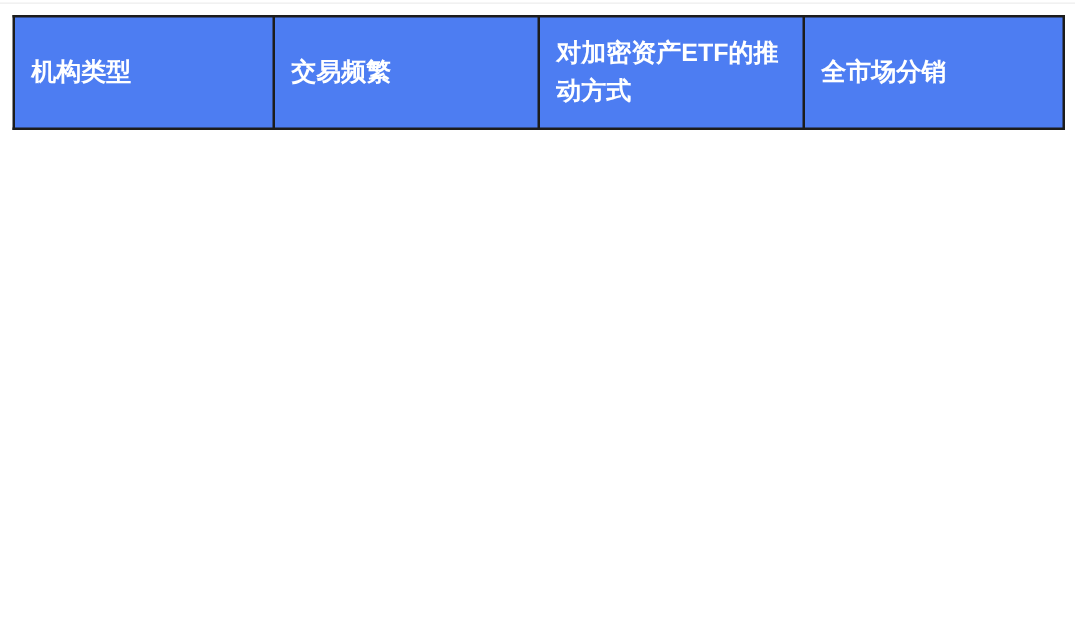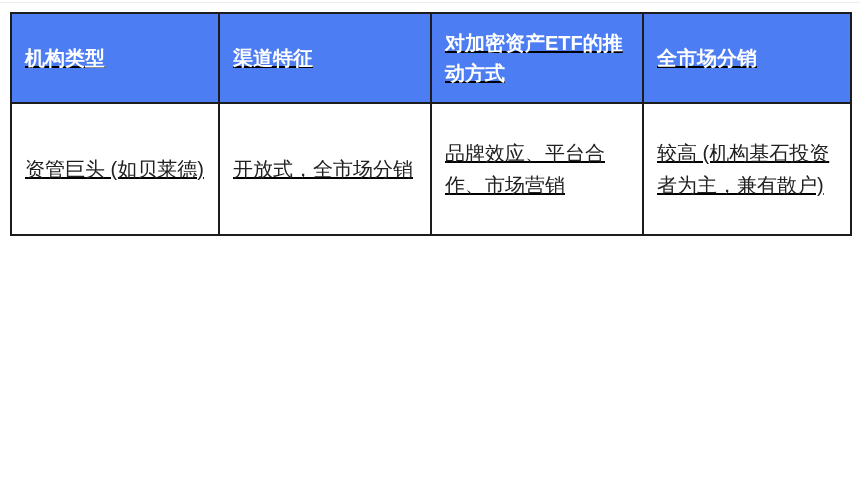--- a/index.html
+++ b/index.html
@@ -6,21 +6,21 @@
     --header-bg:#4d7df2;
     --header-text:#ffffff;
     --border:#1c1c1c;
     --text:#212121;
     --page-bg:#ffffff;
   }
   html,body{margin:0;padding:0;background:var(--page-bg);
     font-family:"Liberation Sans","DejaVu Sans",sans-serif;}
   .page{position:relative;width:860px;height:504px;overflow:hidden;background:var(--page-bg);}
   .topline{position:absolute;top:2px;left:0;width:100%;height:1px;background:#ededed;}
-  .table-wrap{position:absolute;left:10px;top:12px;width:840px;text-decoration:underline;}
+  .table-wrap{position:absolute;left:10px;top:12px;width:840px;}
   table{border-collapse:collapse;width:100%;table-layout:fixed;}
   th,td{border:2px solid var(--border);vertical-align:middle;text-align:left;
     box-sizing:border-box;padding:8px 13px;word-break:break-word;}
   th{background:var(--header-bg);color:var(--header-text);
     font-size:20px;font-weight:bold;height:90px;line-height:1.5;}
   td{font-size:20px;color:var(--text);line-height:1.62;}
   tr.r1 td{height:134px;}
   tr.r2 td{height:132px;}
   tr.r3 td{height:124px;}
   .bold{font-weight:bold;}
@@ -36,28 +36,22 @@
     <table>
       <colgroup>
         <col class="c1">
           <col class="c2">
           <col class="c3">
           <col class="c4">
       </colgroup>
       <thead>
         <tr>
           <th>机构类型</th>
-          <th>渠道特征</th>
+          <th>交易频繁</th>
           <th>对加密资产ETF的推动方式</th>
           <th>全市场分销</th>
         </tr>
       </thead>
       <tbody>
-        <tr class="r2">
-          <td>资管巨头 (如贝莱德)</td>
-          <td>开放式，全市场分销</td>
-          <td>品牌效应、平台合作、市场营销</td>
-          <td><span>较高</span><span> (机构基石投资者为主，兼有散户)</span></td>
-        </tr>
       </tbody>
     </table>
   </div>
 </div>
 
 </body></html>

